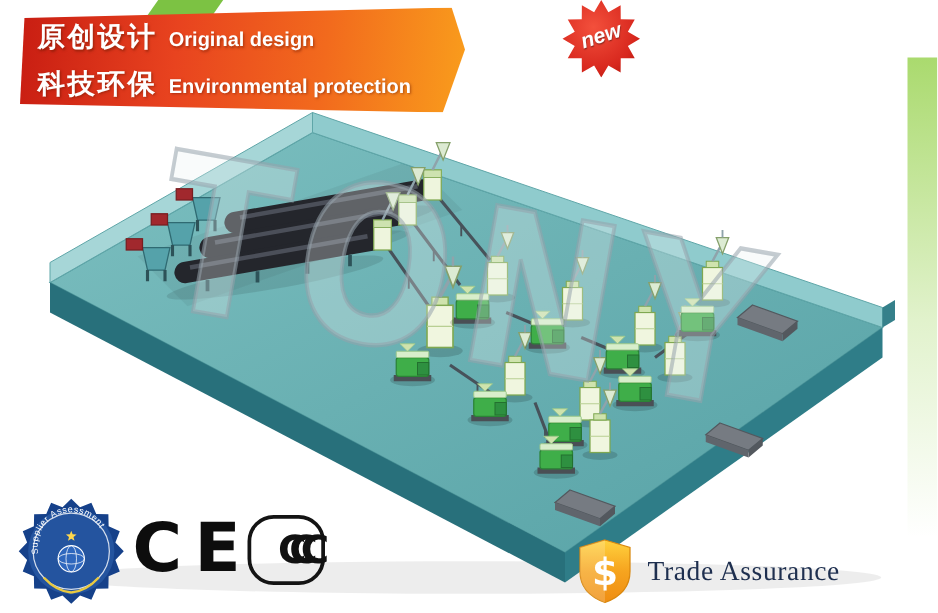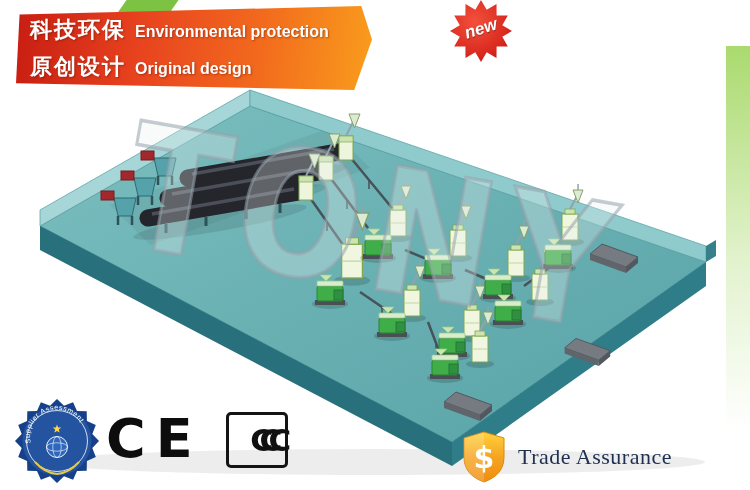--- a/index.html
+++ b/index.html
@@ -41,46 +41,46 @@
     font-family:"DejaVu Sans",sans-serif;font-weight:bold;font-size:146px;line-height:1.1;
     letter-spacing:12px;color:rgba(236,241,243,.30);-webkit-text-stroke:3px rgba(150,162,172,.55);
     transform:rotate(10deg) scaleY(1.18);pointer-events:none;}
 
   
   .seal{position:absolute;left:14px;top:398px;z-index:3;}
   .ce-mark{position:absolute;left:106px;top:410px;z-index:3;
     font-family:"DejaVu Sans",sans-serif;font-weight:bold;font-size:54px;line-height:58px;
     letter-spacing:10px;color:#0d0d0d;}
   .ccc-mark{position:absolute;left:198px;top:412px;z-index:3;width:62px;height:56px;
-    border:3px solid #141414;border-radius:5px;display:flex;align-items:center;justify-content:center;
-    box-sizing:border-box;margin-left:28px;}
+    border:3px solid #141414;border-radius:21px;display:flex;align-items:center;justify-content:center;
+    box-sizing:border-box;}
   .ccc-mark span{font-family:"DejaVu Sans",sans-serif;font-weight:bold;font-size:31px;color:#111;
     letter-spacing:-0.44em;transform:translateX(7px);}
 
   
   .trade{position:absolute;left:462px;top:430px;z-index:3;display:flex;align-items:center;gap:12px;}
   .trade-label{font-family:"Liberation Serif",serif;font-size:22px;color:#1e2f4f;white-space:nowrap;
     letter-spacing:.5px;}
 </style>
 </head>
 <body>
 
 <div class="stage">
 
   <div class="right-fade"></div>
   <div class="ribbon-accent"></div>
 
   <div class="ribbon">
     <div class="ribbon-row">
+      <span class="zh">原创设计</span>
+      <span class="en">Original design</span>
+    </div>
+    <div class="ribbon-row">
       <span class="zh">科技环保</span>
       <span class="en">Environmental protection</span>
-    </div>
-    <div class="ribbon-row">
-      <span class="zh">原创设计</span>
-      <span class="en">Original design</span>
     </div>
   </div>
 
 
   <div class="new-badge">
     <svg width="66" height="62" viewBox="0 0 66 62">
       <defs>
         <radialGradient id="redGrad" cx="0.4" cy="0.35" r="0.85">
           <stop offset="0" stop-color="#f3503c"></stop>
           <stop offset="0.65" stop-color="#d8281e"></stop>

